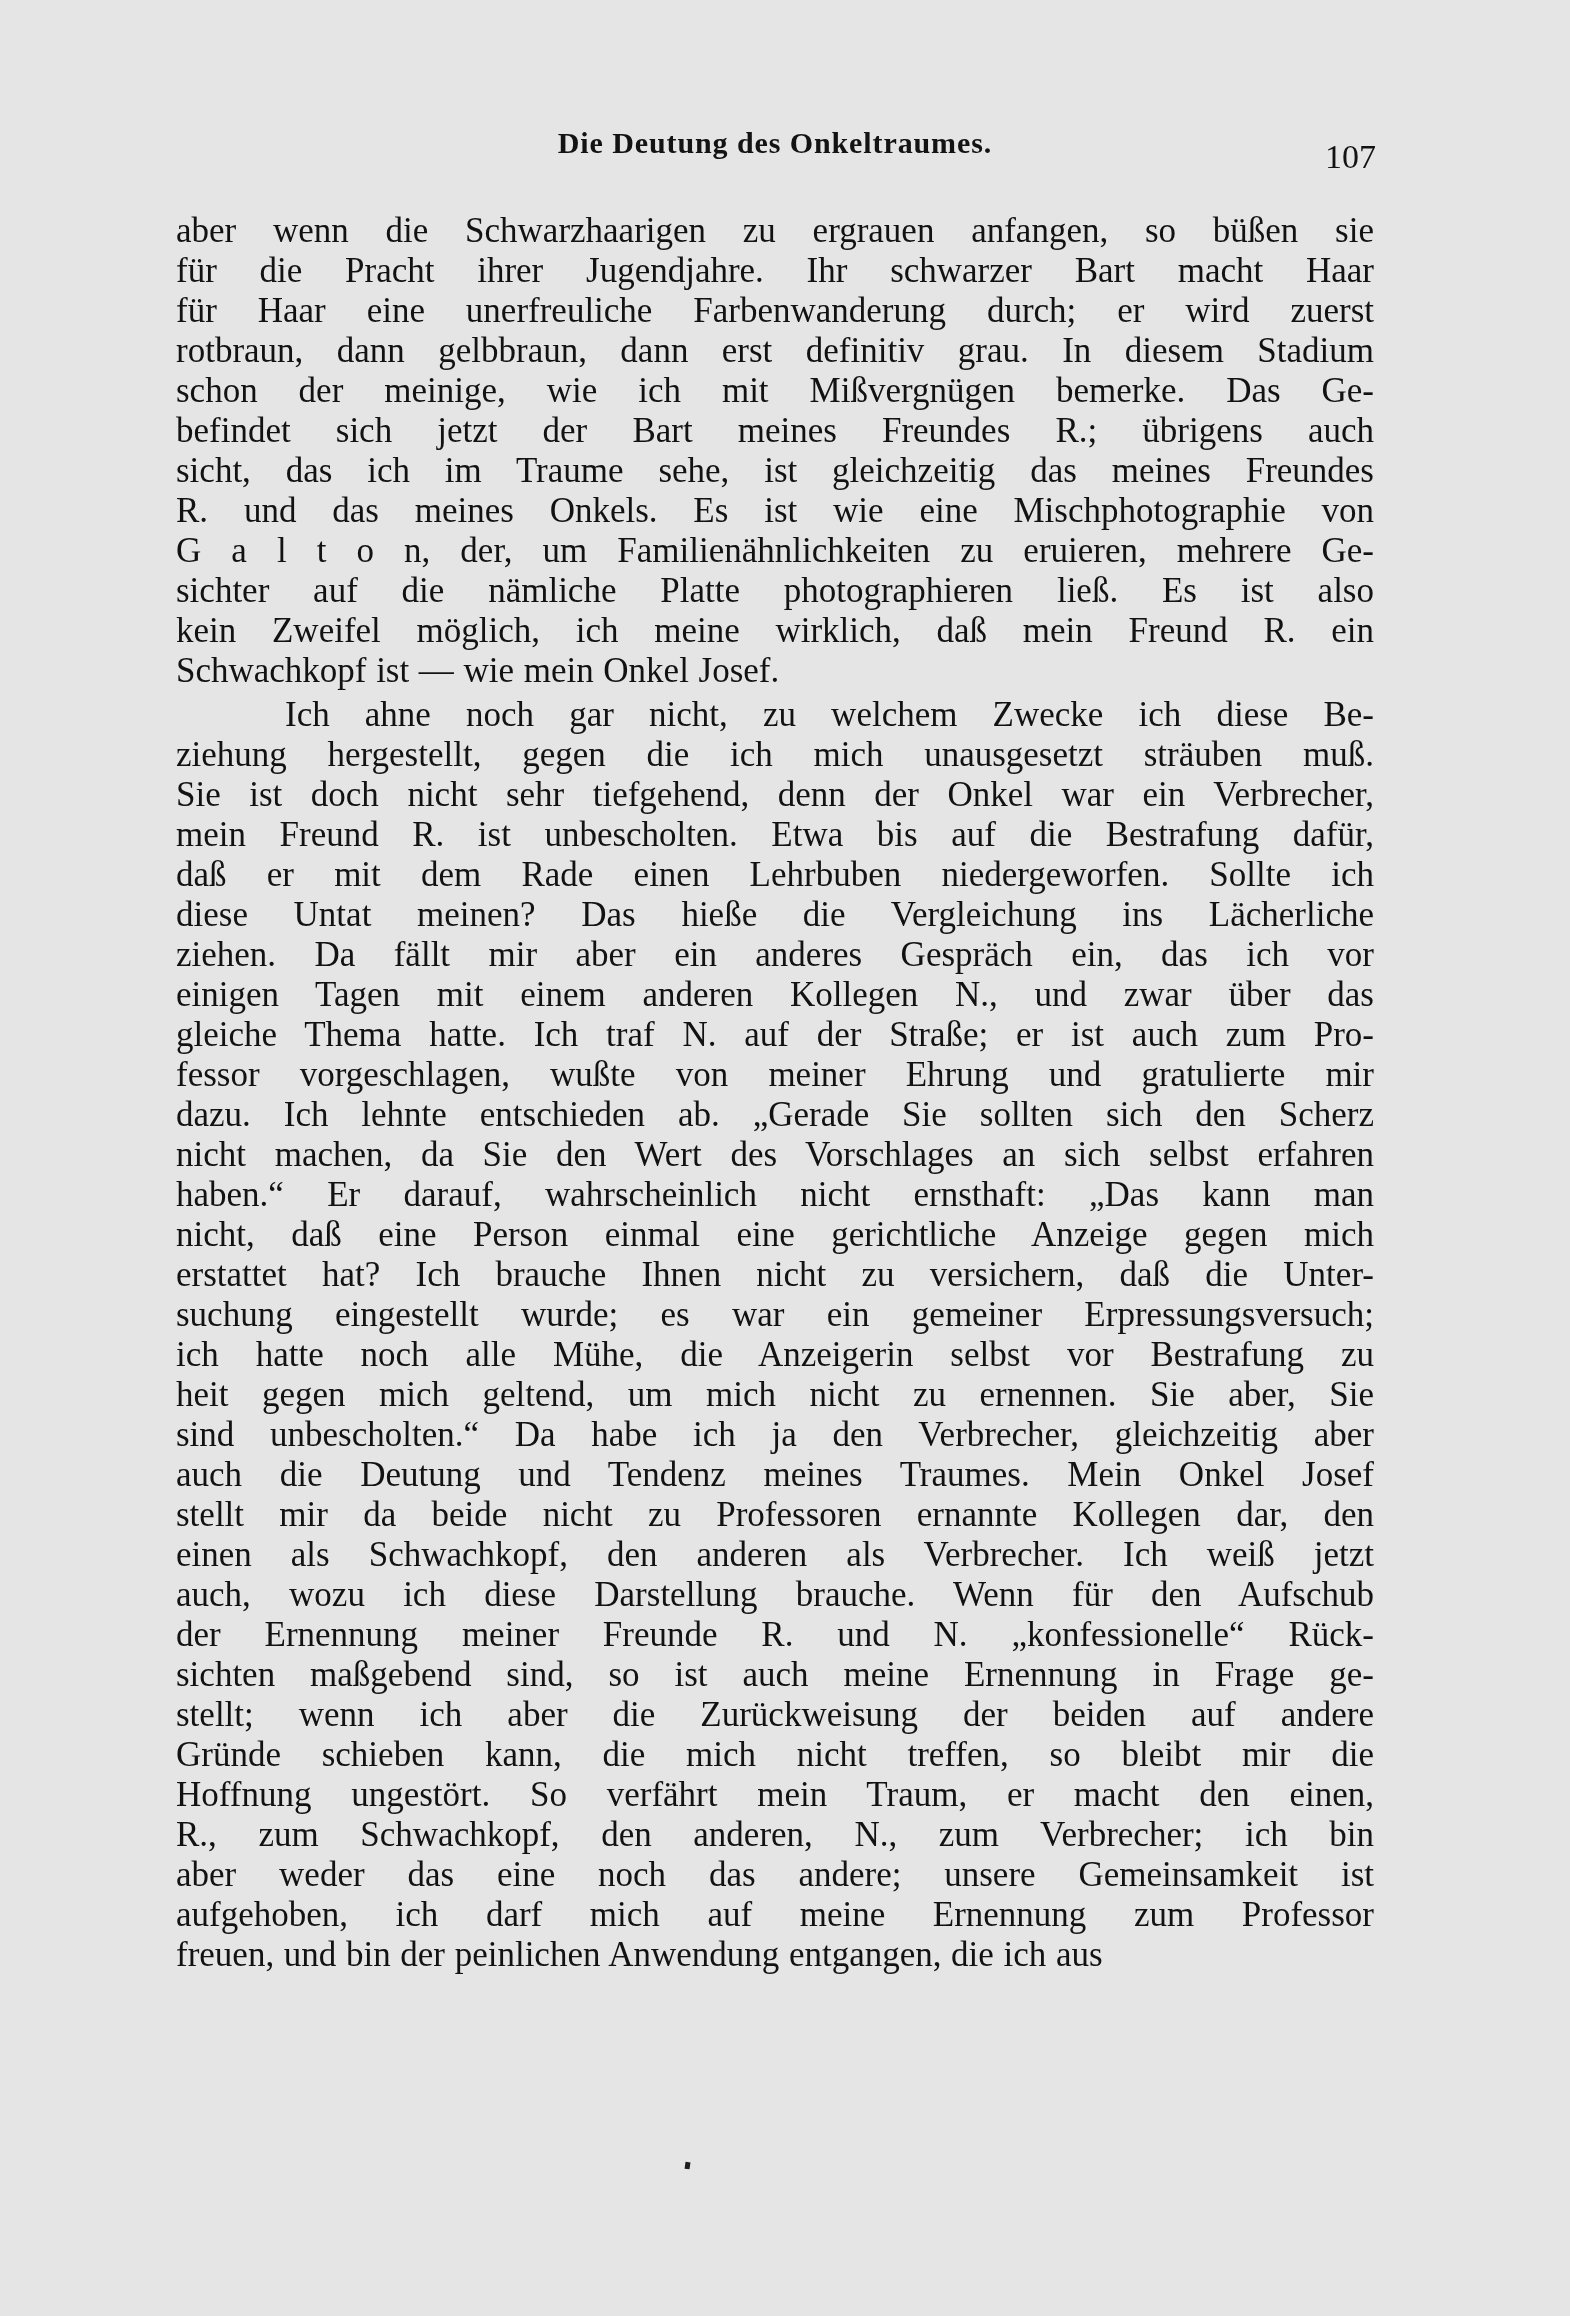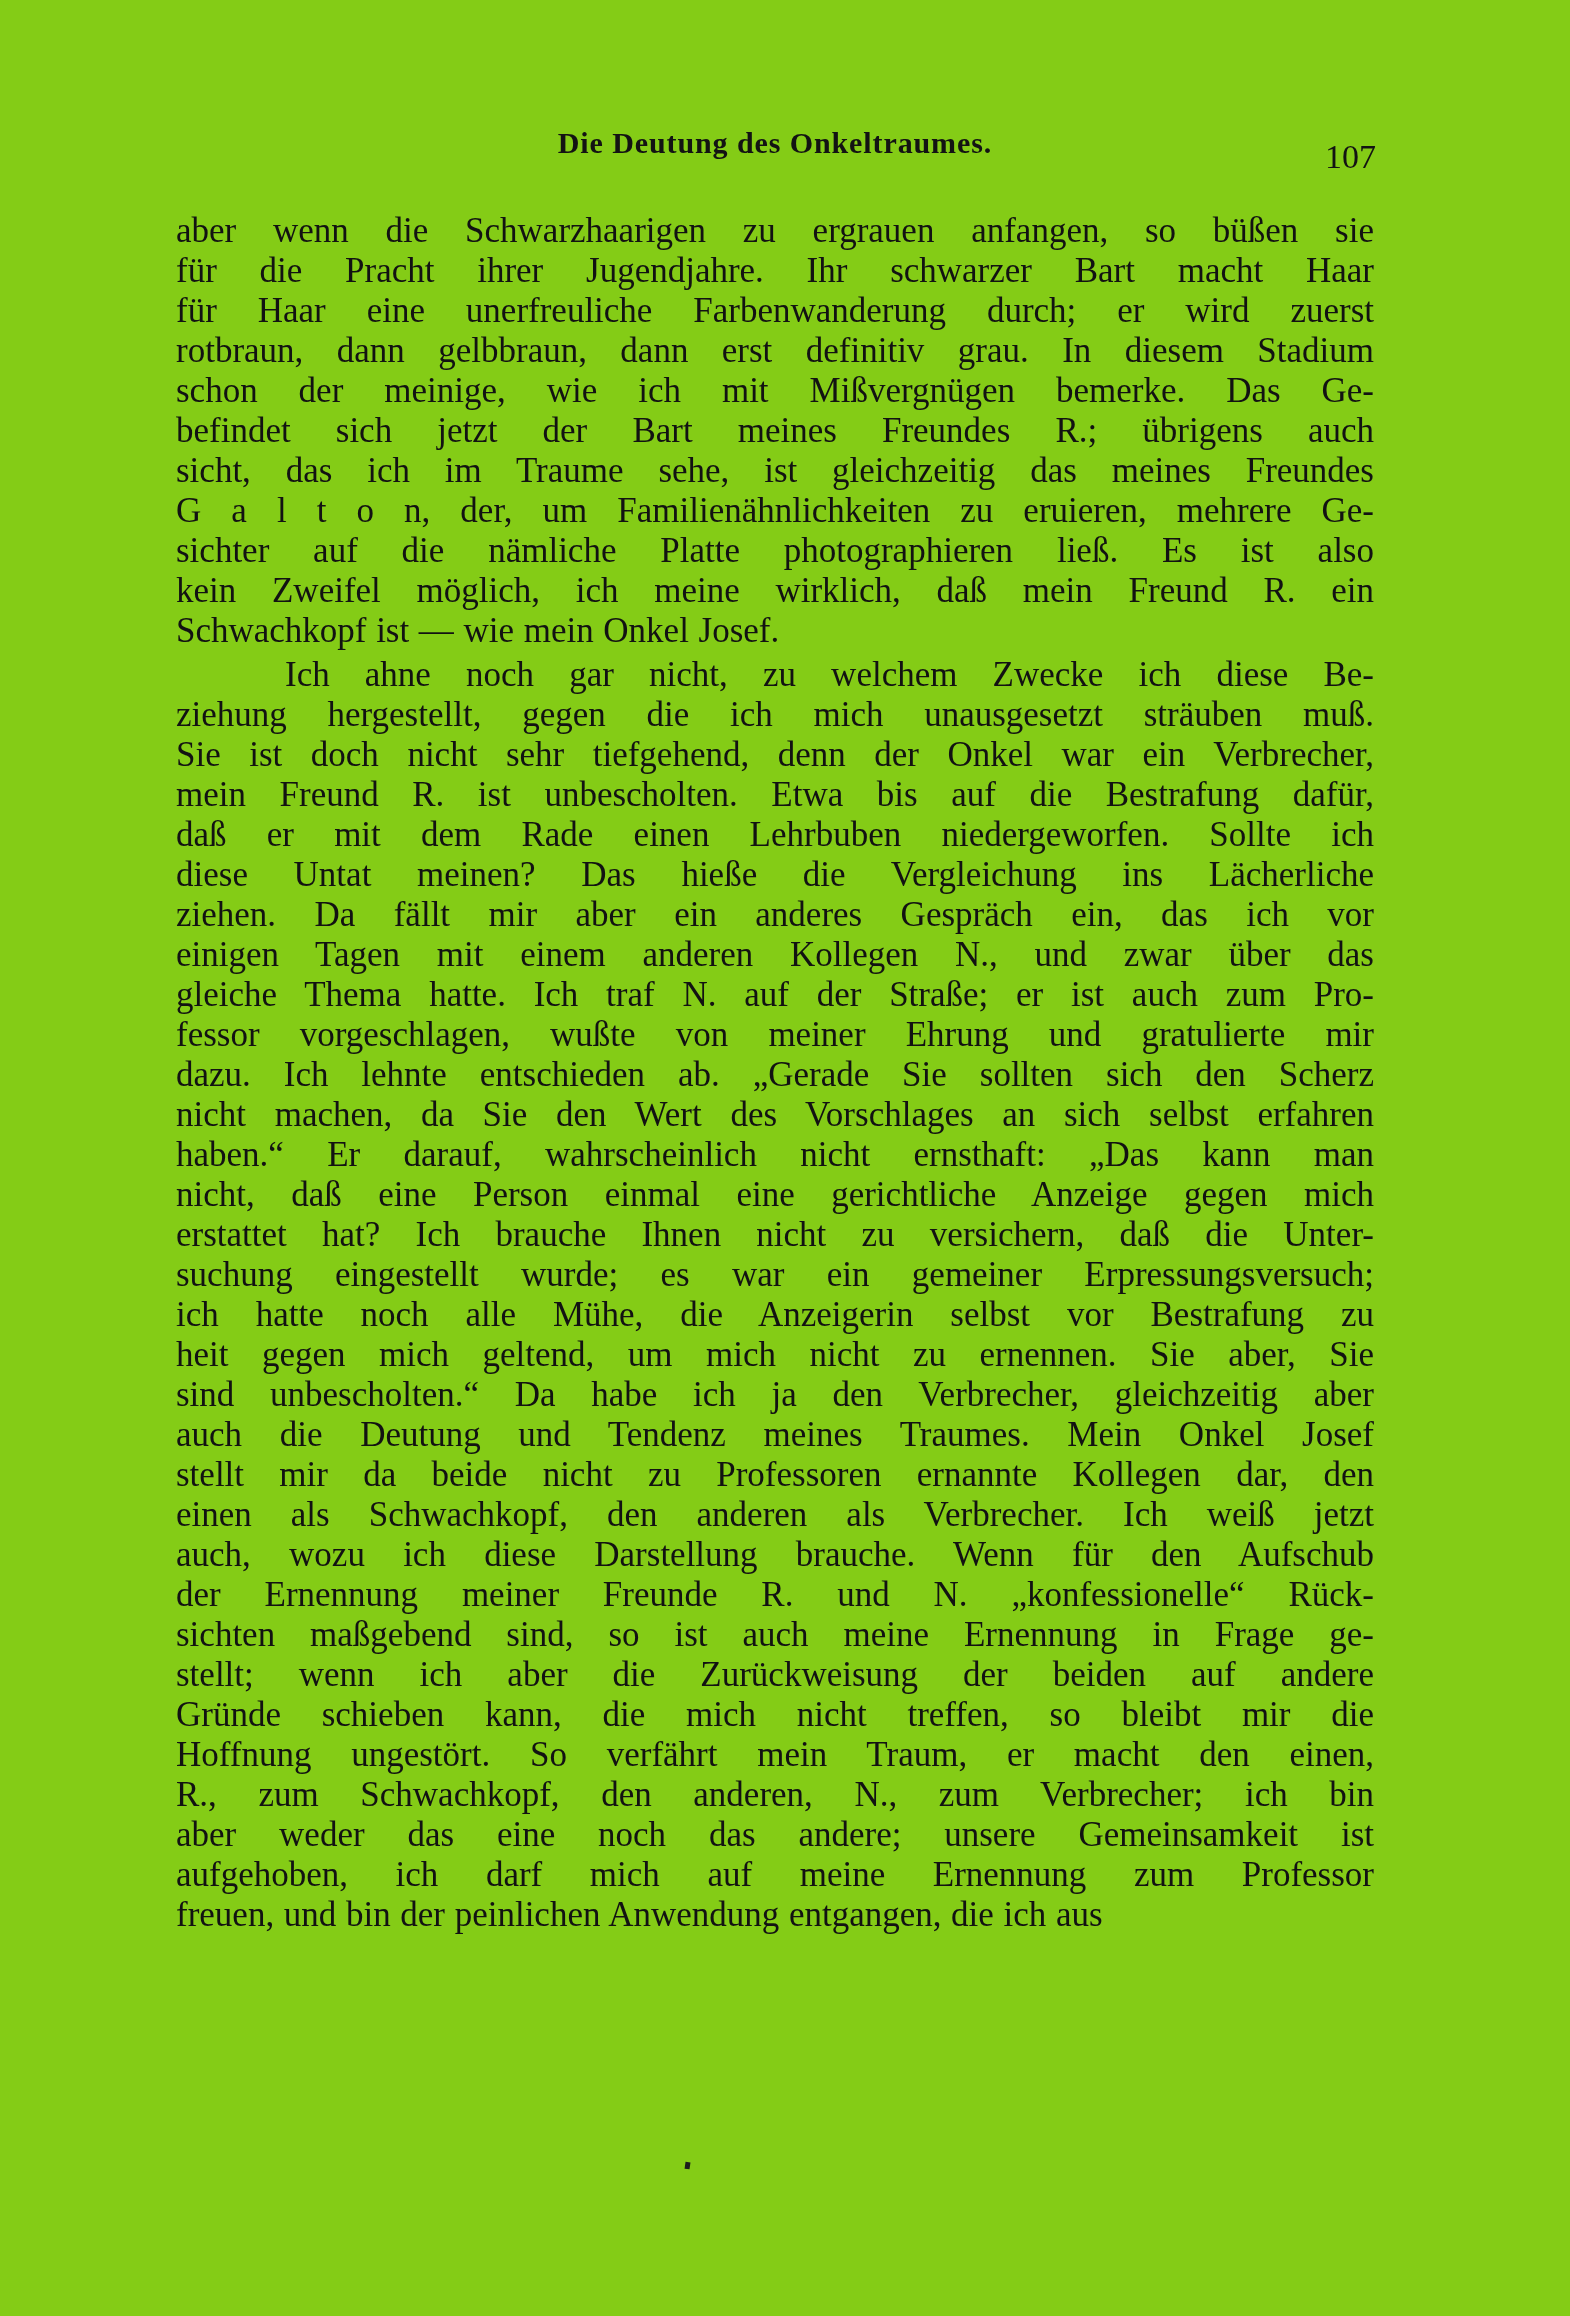--- a/index.html
+++ b/index.html
@@ -4,21 +4,21 @@
 <style>
   html, body {
     margin: 0;
     padding: 0;
     background: #ffffff;
   }
   .page {
     position: relative;
     width: 1570px;
     height: 2316px;
-    background: #84cc16;
+    background: #e5e5e5;
     color: #111111;
     font-family: "Liberation Serif", "DejaVu Serif", serif;
     overflow: hidden;
   }
   .header-row {
     position: absolute;
     left: 172px;
     top: 126px;
     width: 1206px;
     height: 41px;
@@ -89,20 +89,21 @@
 
   <div class="text-block">
       <div class="paragraph">
         <div class="text-line">aber wenn die Schwarzhaarigen zu ergrauen anfangen, so büßen sie</div>
         <div class="text-line">für die Pracht ihrer Jugendjahre. Ihr schwarzer Bart macht Haar</div>
         <div class="text-line">für Haar eine unerfreuliche Farbenwanderung durch; er wird zuerst</div>
         <div class="text-line">rotbraun, dann gelbbraun, dann erst definitiv grau. In diesem Stadium</div>
         <div class="text-line">schon der meinige, wie ich mit Mißvergnügen bemerke. Das Ge-</div>
         <div class="text-line">befindet sich jetzt der Bart meines Freundes R.; übrigens auch</div>
         <div class="text-line">sicht, das ich im Traume sehe, ist gleichzeitig das meines Freundes</div>
+        <div class="text-line">R. und das meines Onkels. Es ist wie eine Mischphotographie von</div>
         <div class="text-line">G a l t o n, der, um Familienähnlichkeiten zu eruieren, mehrere Ge-</div>
         <div class="text-line">sichter auf die nämliche Platte photographieren ließ. Es ist also</div>
         <div class="text-line">kein Zweifel möglich, ich meine wirklich, daß mein Freund R. ein</div>
         <div class="text-line para-end">Schwachkopf ist — wie mein Onkel Josef.</div>
       </div>
       <div class="paragraph">
         <div class="text-line indent">Ich ahne noch gar nicht, zu welchem Zwecke ich diese Be-</div>
         <div class="text-line">ziehung hergestellt, gegen die ich mich unausgesetzt sträuben muß.</div>
         <div class="text-line">Sie ist doch nicht sehr tiefgehend, denn der Onkel war ein Verbrecher,</div>
         <div class="text-line">mein Freund R. ist unbescholten. Etwa bis auf die Bestrafung dafür,</div>

